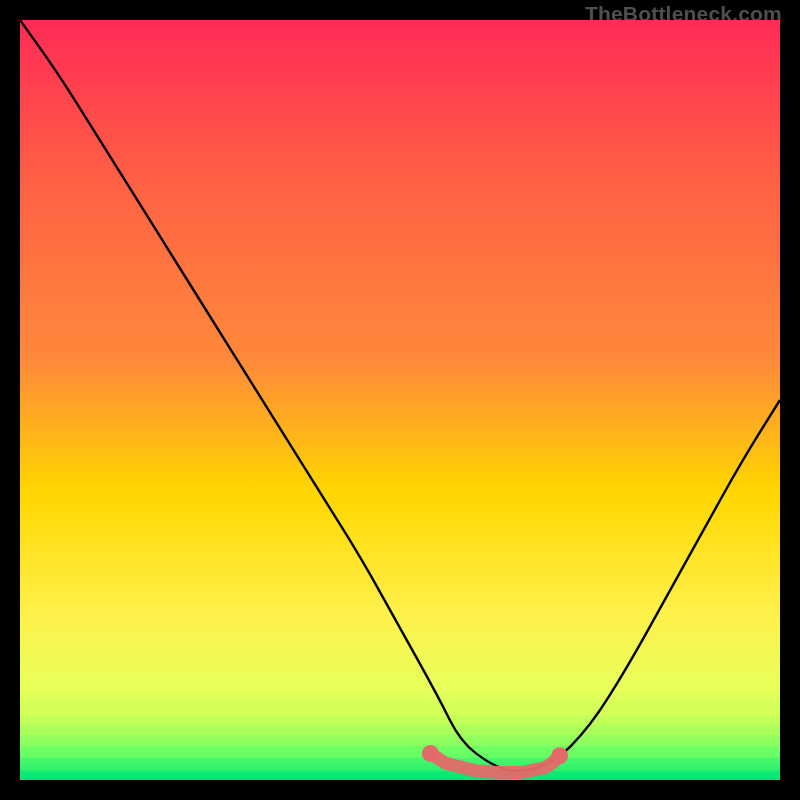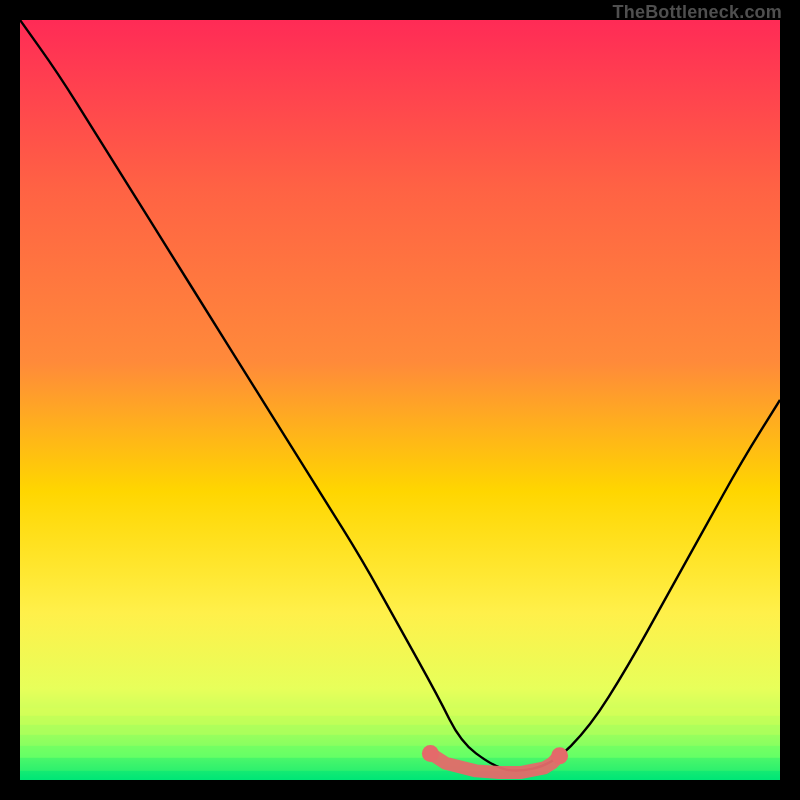--- a/index.html
+++ b/index.html
@@ -15,21 +15,21 @@
     left: 20px;
     top: 20px;
     width: 760px;
     height: 760px;
   }
   .watermark {
     position: absolute;
     top: 2px;
     right: 18px;
     font-family: Arial, Helvetica, sans-serif;
-    font-size: 18px;
+    font-size: 21px;
     font-weight: 600;
     color: #4f4f4f;
     letter-spacing: 0.2px;
   }
   svg { display: block; }
 </style>
 </head>
 <body>
 
 <div class="frame">

